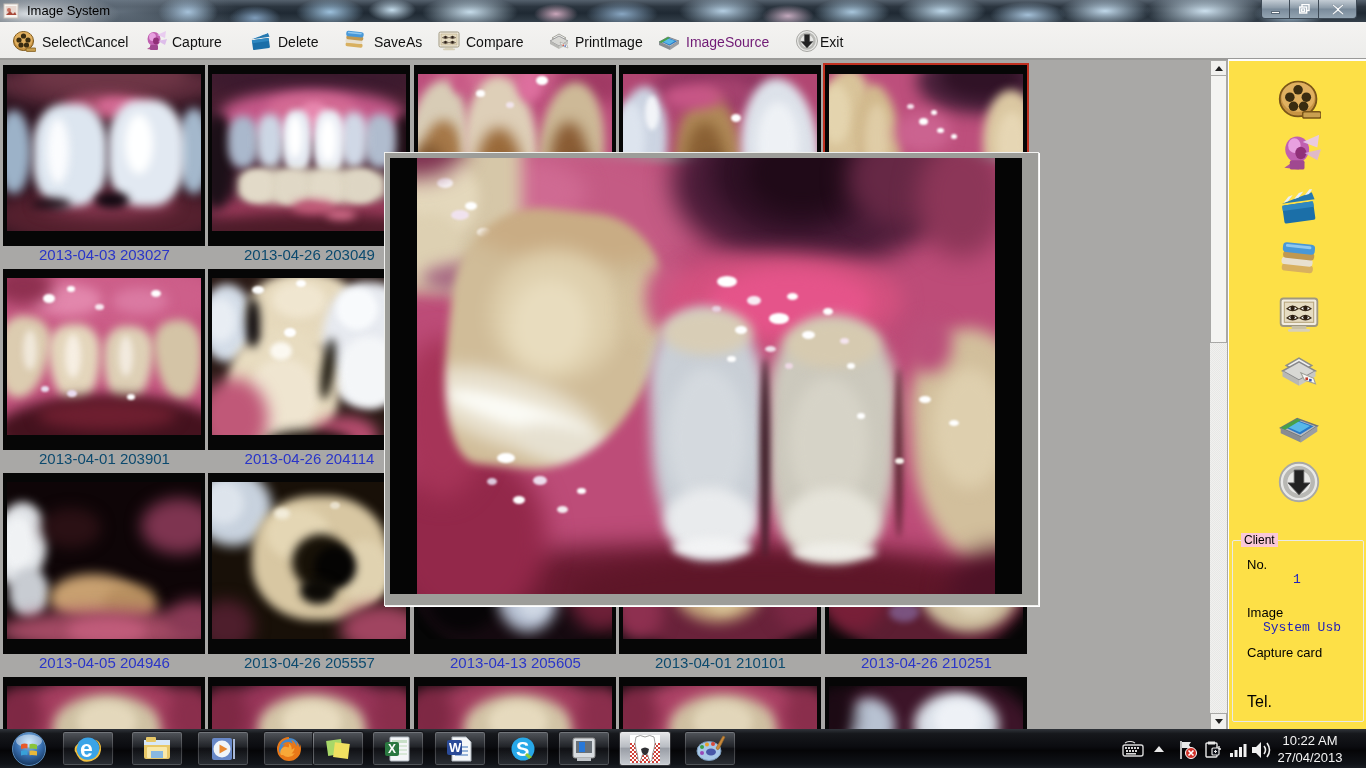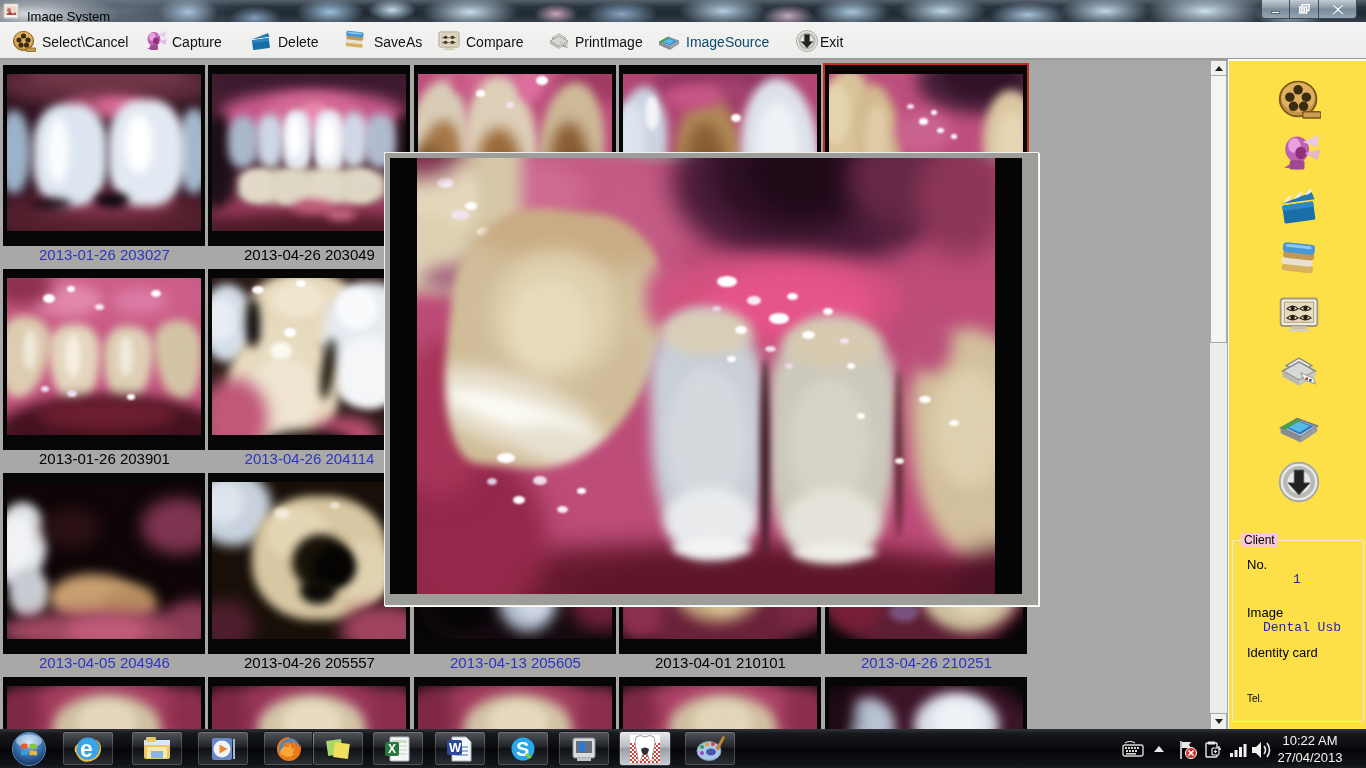--- a/index.html
+++ b/index.html
@@ -1,20 +1,20 @@
 <!DOCTYPE html>
 <html><head><meta charset="utf-8"><style>
 *{margin:0;padding:0;box-sizing:border-box}
 body{width:1366px;height:768px;overflow:hidden;position:relative;
  font-family:"Liberation Sans",sans-serif;background:#a9a8a6}
 .abs{position:absolute}
 .cell{position:absolute;background:#060606}
 .ph{position:absolute;overflow:hidden}
 .cap{position:absolute;width:203px;text-align:center;font-size:15px}
-.capb{color:#2a35c8}.capg{color:#000000}
+.capb{color:#2a35c8}.capg{color:#0c4a6e}
 </style></head><body>
 <div class="abs" style="left:0;top:0;width:1366px;height:22px;
 background:
  radial-gradient(30px 16px at 188px 12px,#a6c2da 0%,rgba(150,180,205,0) 100%),
  radial-gradient(26px 12px at 255px 18px,#7e9cba 0%,rgba(150,180,205,0) 100%),
  radial-gradient(34px 14px at 330px 12px,#9cc0dc 0%,rgba(150,180,205,0) 100%),
  radial-gradient(24px 11px at 392px 10px,#c4dcec 0%,rgba(160,190,210,0) 100%),
  radial-gradient(48px 16px at 470px 12px,#c6dcea 0%,rgba(160,190,210,0) 100%),
  radial-gradient(22px 10px at 556px 14px,#caa6ba 0%,rgba(180,160,170,0) 100%),
  radial-gradient(36px 13px at 622px 14px,#88a6c2 0%,rgba(120,150,180,0) 100%),
@@ -28,21 +28,21 @@
  radial-gradient(36px 13px at 1290px 14px,#a8c4da 0%,rgba(150,180,205,0) 100%),
  radial-gradient(90px 22px at 30px 14px,rgba(238,242,246,0.9) 0%,rgba(238,242,246,0) 100%),
  radial-gradient(120px 26px at 120px 12px,rgba(150,165,180,0.55) 0%,rgba(150,165,180,0) 100%),
  linear-gradient(180deg,#55616d 0%,#2c3640 30%,#1f2933 60%,#343f4a 100%)"></div>
 <svg class="abs" style="left:3px;top:3px" width="16" height="16" viewBox="0 0 16 16">
 <rect x="1" y="1" width="14" height="14" fill="#f8f6f2" stroke="#c8c0b8" stroke-width="1"></rect>
 <rect x="2.5" y="3" width="11" height="9" fill="#e8d8d0"></rect>
 <circle cx="6" cy="7" r="2" fill="#c87060"></circle>
 <path d="M3 12 L7 8 L10 11 L12 9 L13.5 12 Z" fill="#a84838"></path>
 </svg>
-<div class="abs" style="left:27px;top:9px;font-size:13px;color:#000">Image System</div>
+<div class="abs" style="left:27px;top:3px;font-size:13px;color:#000">Image System</div>
 <div class="abs" style="left:1261px;top:0;width:96px;height:19px;display:flex">
 <div style="width:29px;height:19px;background:linear-gradient(180deg,#c3ccd4,#8b9aa8 45%,#798a9a 50%,#93a4b2);border:1px solid #3e4a56;border-top:none;border-radius:0 0 0 4px;display:flex;align-items:center;justify-content:center">
       <div style="width:9px;height:3px;background:#fff;border:1px solid #5a6a78;margin-top:6px"></div>
     </div>
 <div style="width:29px;height:19px;background:linear-gradient(180deg,#c3ccd4,#8b9aa8 45%,#798a9a 50%,#93a4b2);border:1px solid #3e4a56;border-top:none;border-left:none;display:flex;align-items:center;justify-content:center">
       <svg width="11" height="10" viewBox="0 0 11 10">
         <rect x="3" y="0.5" width="7" height="6" fill="none" stroke="#fff" stroke-width="1.4"></rect>
         <rect x="0.7" y="3" width="7" height="6" fill="#9aa8b4" stroke="#fff" stroke-width="1.4"></rect>
         <rect x="2.6" y="4.9" width="3" height="2.4" fill="none" stroke="#fff" stroke-width="1.2"></rect>
       </svg>
@@ -123,21 +123,21 @@
 </svg></div>
 <div class="abs" style="left:575px;top:34px;font-size:14px;color:#111">PrintImage</div>
 <div class="abs" style="left:657px;top:29px"><svg width="24" height="24" viewBox="0 0 24 24">
 <path d="M2 13 L11 8 L22 12 L13 18 Z" fill="#b8bcc0" stroke="#70747a" stroke-width="0.8"></path>
 <path d="M2 13 L13 18 L13 21 L2 16 Z" fill="#888c92"></path>
 <path d="M22 12 L13 18 L13 21 L22 15 Z" fill="#9a9ea4"></path>
 <path d="M4 12.6 L11 8.8 L20 12.2 L12.6 16.6 Z" fill="#2878c8"></path>
 <path d="M5.5 12.4 L11 9.4 L18 12 L12.4 15.4 Z" fill="#58b8e8"></path>
 <path d="M2 13 L11 8 L13 8.8 L4.4 14 Z" fill="#48a048"></path>
 </svg></div>
-<div class="abs" style="left:686px;top:34px;font-size:14px;color:#0c4a6e">ImageSource</div>
+<div class="abs" style="left:686px;top:34px;font-size:14px;color:#701a75">ImageSource</div>
 <div class="abs" style="left:795px;top:29px"><svg width="24" height="24" viewBox="0 0 24 24">
 <circle cx="12" cy="12" r="10.5" fill="#e8e8e6" stroke="#a8a8a4" stroke-width="1"></circle>
 <circle cx="12" cy="12" r="7.5" fill="none" stroke="#b8b8b4" stroke-width="2.4"></circle>
 <path d="M9.4 5.5 h5.2 v7 h3.4 L12 19 L6 12.5 h3.4 Z" fill="#222" stroke="#555" stroke-width="0.5"></path>
 </svg></div>
 <div class="abs" style="left:820px;top:34px;font-size:14px;color:#111">Exit</div>
 <div class="cell" style="left:3px;top:65px;width:202px;height:181px;">
 <div class="ph" style="left:4px;top:9px;width:194px;height:157px">
       <div style="position:absolute;left:-10px;top:-10px;width:214px;height:177px;background:#2e1420;border-radius:0;filter:blur(0px);"></div>
       <div style="position:absolute;left:-10px;top:-14px;width:220px;height:48px;background:#5e2c3c;border-radius:50%;filter:blur(7px);"></div>
@@ -149,21 +149,21 @@
       <div style="position:absolute;left:-10px;top:36px;width:34px;height:84px;background:#9cb2c8;border-radius:50%;filter:blur(5px);"></div>
       <div style="position:absolute;left:170px;top:34px;width:34px;height:86px;background:#a4b8cc;border-radius:50%;filter:blur(5px);"></div>
       <div style="position:absolute;left:26px;top:30px;width:74px;height:102px;background:#dde6f0;border-radius:40%;filter:blur(4px);"></div>
       <div style="position:absolute;left:101px;top:26px;width:76px;height:106px;background:#e2e9f2;border-radius:40%;filter:blur(4px);"></div>
       <div style="position:absolute;left:40px;top:44px;width:22px;height:66px;background:#fbfcfe;border-radius:50%;filter:blur(4px);"></div>
       <div style="position:absolute;left:118px;top:40px;width:28px;height:60px;background:#feffff;border-radius:50%;filter:blur(4px);"></div>
       <div style="position:absolute;left:88px;top:118px;width:34px;height:16px;background:#120a12;border-radius:50%;filter:blur(4px);"></div>
       <div style="position:absolute;left:24px;top:124px;width:40px;height:12px;background:#1c0e16;border-radius:50%;filter:blur(5px);"></div>
     </div>
 </div>
-<div class="cap capb" style="left:3px;top:246px">2013-01-26 203027</div>
+<div class="cap capb" style="left:3px;top:246px">2013-04-03 203027</div>
 <div class="cell" style="left:208px;top:65px;width:202px;height:181px;">
 <div class="ph" style="left:4px;top:9px;width:194px;height:157px">
       <div style="position:absolute;left:-10px;top:-10px;width:214px;height:177px;background:#461e30;border-radius:0;filter:blur(0px);"></div>
       <div style="position:absolute;left:-10px;top:-16px;width:220px;height:40px;background:#3c1a2e;border-radius:50%;filter:blur(8px);"></div>
       <div style="position:absolute;left:8px;top:16px;width:184px;height:50px;background:#c6598a;border-radius:50%;filter:blur(7px);"></div>
       <div style="position:absolute;left:55px;top:20px;width:90px;height:30px;background:#d46b94;border-radius:50%;filter:blur(6px);"></div>
       <div style="position:absolute;left:88px;top:28px;width:28px;height:22px;background:#e787ae;border-radius:50%;filter:blur(3px);"></div>
       <div style="position:absolute;left:-6px;top:118px;width:210px;height:42px;background:#a43e60;border-radius:50%;filter:blur(8px);"></div>
       <div style="position:absolute;left:-12px;top:138px;width:220px;height:36px;background:#4c1b28;border-radius:50%;filter:blur(8px);"></div>
       <div style="position:absolute;left:-12px;top:40px;width:34px;height:95px;background:#1c1018;border-radius:50%;filter:blur(6px);"></div>
@@ -262,21 +262,21 @@
       <div style="position:absolute;left:30px;top:122px;width:140px;height:30px;background:#6e1f30;border-radius:50%;filter:blur(7px);"></div>
       <div style="position:absolute;left:60px;top:112px;width:10px;height:7px;background:#eadcf0;border-radius:50%;filter:blur(1px);"></div>
       <div style="position:absolute;left:120px;top:116px;width:8px;height:6px;background:#fff;border-radius:50%;filter:blur(1px);"></div>
       <div style="position:absolute;left:34px;top:108px;width:8px;height:6px;background:#e8def0;border-radius:50%;filter:blur(1px);"></div>
       <div style="position:absolute;left:36px;top:16px;width:12px;height:9px;background:#ffffff;border-radius:50%;filter:blur(1px);"></div>
       <div style="position:absolute;left:144px;top:12px;width:10px;height:7px;background:#ffffff;border-radius:50%;filter:blur(1px);"></div>
       <div style="position:absolute;left:88px;top:26px;width:9px;height:6px;background:#f8e8f0;border-radius:50%;filter:blur(1px);"></div>
       <div style="position:absolute;left:60px;top:8px;width:8px;height:6px;background:#fff;border-radius:50%;filter:blur(1px);"></div>
     </div>
 </div>
-<div class="cap capg" style="left:3px;top:450px">2013-01-26 203901</div>
+<div class="cap capg" style="left:3px;top:450px">2013-04-01 203901</div>
 <div class="cell" style="left:208px;top:269px;width:202px;height:181px;">
 <div class="ph" style="left:4px;top:9px;width:194px;height:157px">
       <div style="position:absolute;left:-10px;top:-10px;width:214px;height:177px;background:#2a1a16;border-radius:0;filter:blur(0px);"></div>
       <div style="position:absolute;left:-12px;top:6px;width:54px;height:78px;background:#d4dde8;border-radius:50%;filter:blur(5px);"></div>
       <div style="position:absolute;left:-6px;top:20px;width:30px;height:44px;background:#e8edf3;border-radius:50%;filter:blur(4px);"></div>
       <div style="position:absolute;left:36px;top:-6px;width:108px;height:78px;background:#e6d9bc;border-radius:45%;filter:blur(5px);transform:rotate(-4deg);"></div>
       <div style="position:absolute;left:60px;top:4px;width:54px;height:36px;background:#f0e6d0;border-radius:50%;filter:blur(4px);"></div>
       <div style="position:absolute;left:110px;top:4px;width:92px;height:124px;background:#e7eaf0;border-radius:45%;filter:blur(5px);transform:rotate(3deg);"></div>
       <div style="position:absolute;left:126px;top:58px;width:62px;height:72px;background:#f4f6f8;border-radius:50%;filter:blur(4px);"></div>
       <div style="position:absolute;left:124px;top:10px;width:42px;height:42px;background:#f8fafc;border-radius:50%;filter:blur(3px);"></div>
@@ -499,23 +499,23 @@
 <circle cx="12" cy="12" r="10.5" fill="#e8e8e6" stroke="#a8a8a4" stroke-width="1"></circle>
 <circle cx="12" cy="12" r="7.5" fill="none" stroke="#b8b8b4" stroke-width="2.4"></circle>
 <path d="M9.4 5.5 h5.2 v7 h3.4 L12 19 L6 12.5 h3.4 Z" fill="#222" stroke="#555" stroke-width="0.5"></path>
 </svg></div>
 <div class="abs" style="left:3px;top:479px;width:132px;height:182px;
 border:1px solid #e9e9e9;border-radius:2px">
 <div class="abs" style="left:8px;top:-8px;background:#f9c8d7;padding:0 3px;font-size:12px;color:#000">Client</div>
 <div class="abs" style="left:14px;top:16px;font-size:13px;color:#000">No.</div>
 <div class="abs" style="left:60px;top:31px;font-size:13px;color:#2222bb;font-family:'Liberation Mono',monospace">1</div>
 <div class="abs" style="left:14px;top:64px;font-size:13px;color:#000">Image</div>
-<div class="abs" style="left:30px;top:79px;font-size:13px;color:#2222bb;font-family:'Liberation Mono',monospace">Dental Usb</div>
-<div class="abs" style="left:14px;top:104px;font-size:13px;color:#000">Identity card</div>
-<div class="abs" style="left:14px;top:152px;font-size:10px;color:#000">Tel.</div>
+<div class="abs" style="left:30px;top:79px;font-size:13px;color:#2222bb;font-family:'Liberation Mono',monospace">System Usb</div>
+<div class="abs" style="left:14px;top:104px;font-size:13px;color:#000">Capture card</div>
+<div class="abs" style="left:14px;top:152px;font-size:16px;color:#000">Tel.</div>
 </div>
 </div>
 <div class="abs" style="left:384px;top:152px;width:655px;height:454px;
 background:#9d9d99;border:1px solid #f0f0ee;box-shadow:1px 1px 0 #fff;z-index:5">
 <div class="abs" style="left:5px;top:5px;width:632px;height:436px;background:#050505">
 <div class="ph" style="left:27px;top:0;width:578px;height:436px">
 <div style="position:absolute;left:-30px;top:-30px;width:660px;height:500px;background:#bd4c78;border-radius:0;filter:blur(0px);"></div>
         <div style="position:absolute;left:-10px;top:-4px;width:600px;height:10px;background:#a48f96;border-radius:0;filter:blur(3px);"></div>
         <div style="position:absolute;left:-20px;top:-20px;width:300px;height:160px;background:#c45b84;border-radius:50%;filter:blur(14px);"></div>
         <div style="position:absolute;left:30px;top:0px;width:140px;height:70px;background:#cf6a92;border-radius:50%;filter:blur(10px);"></div>

